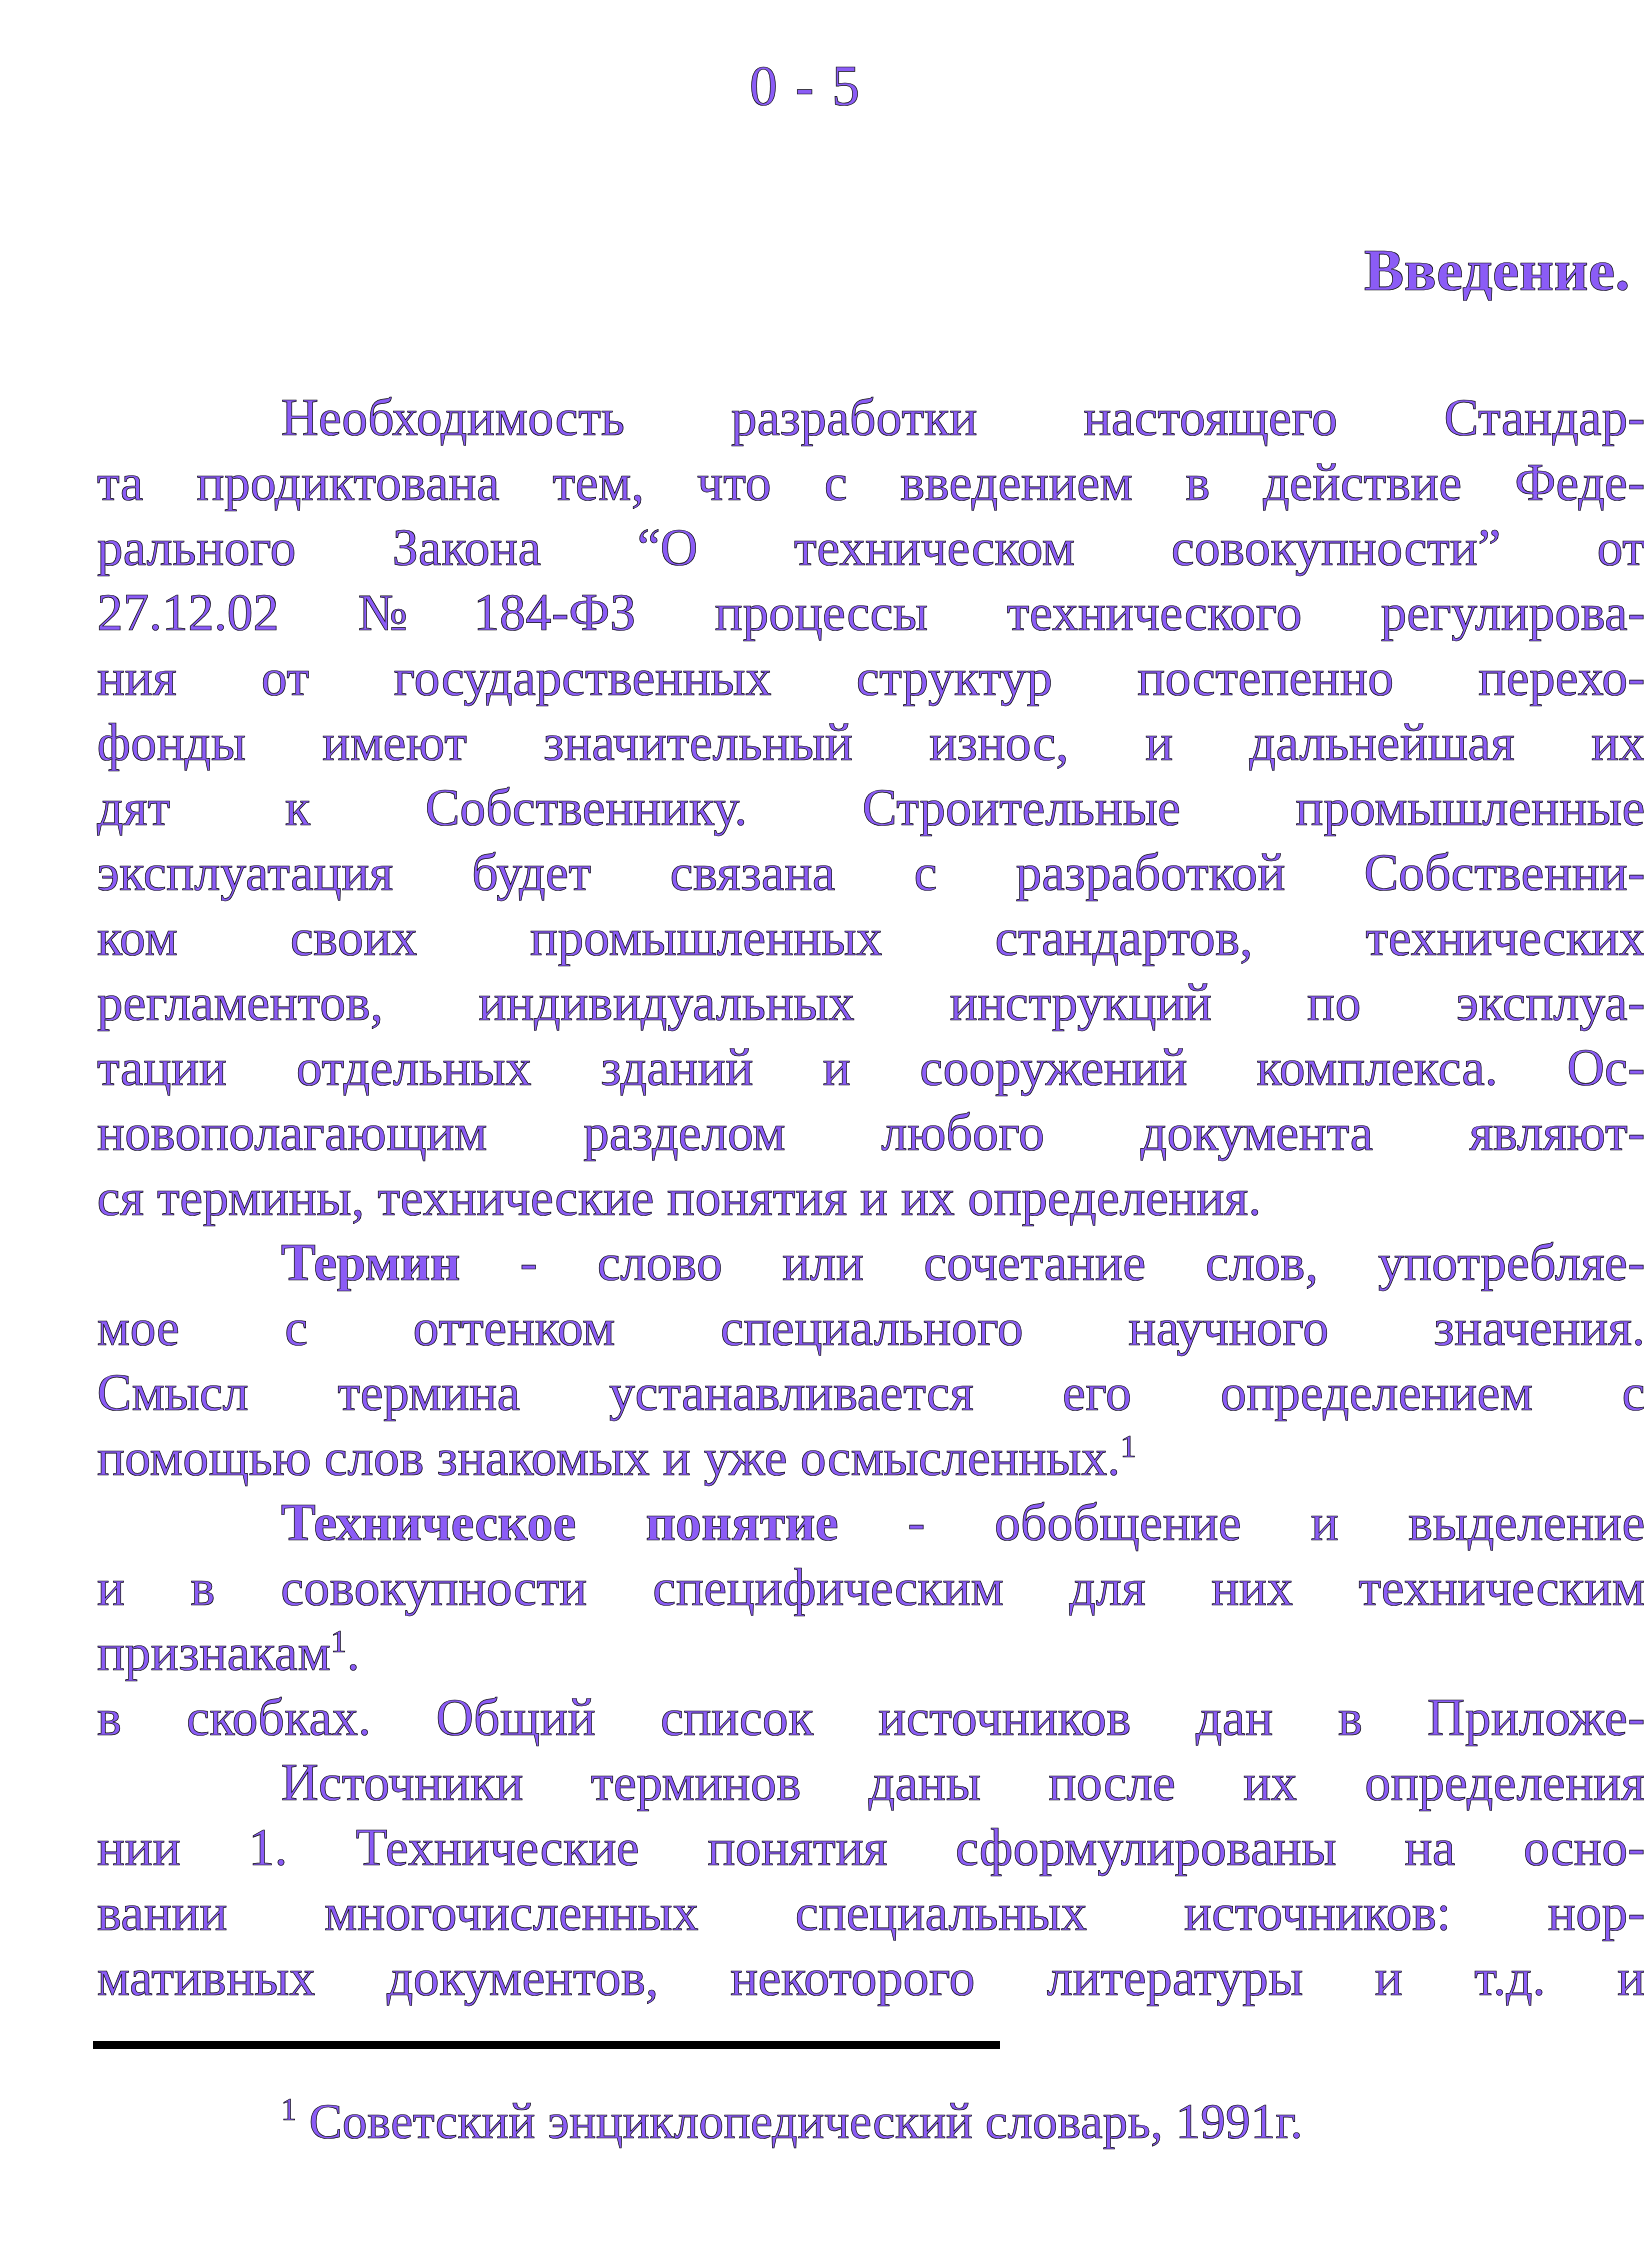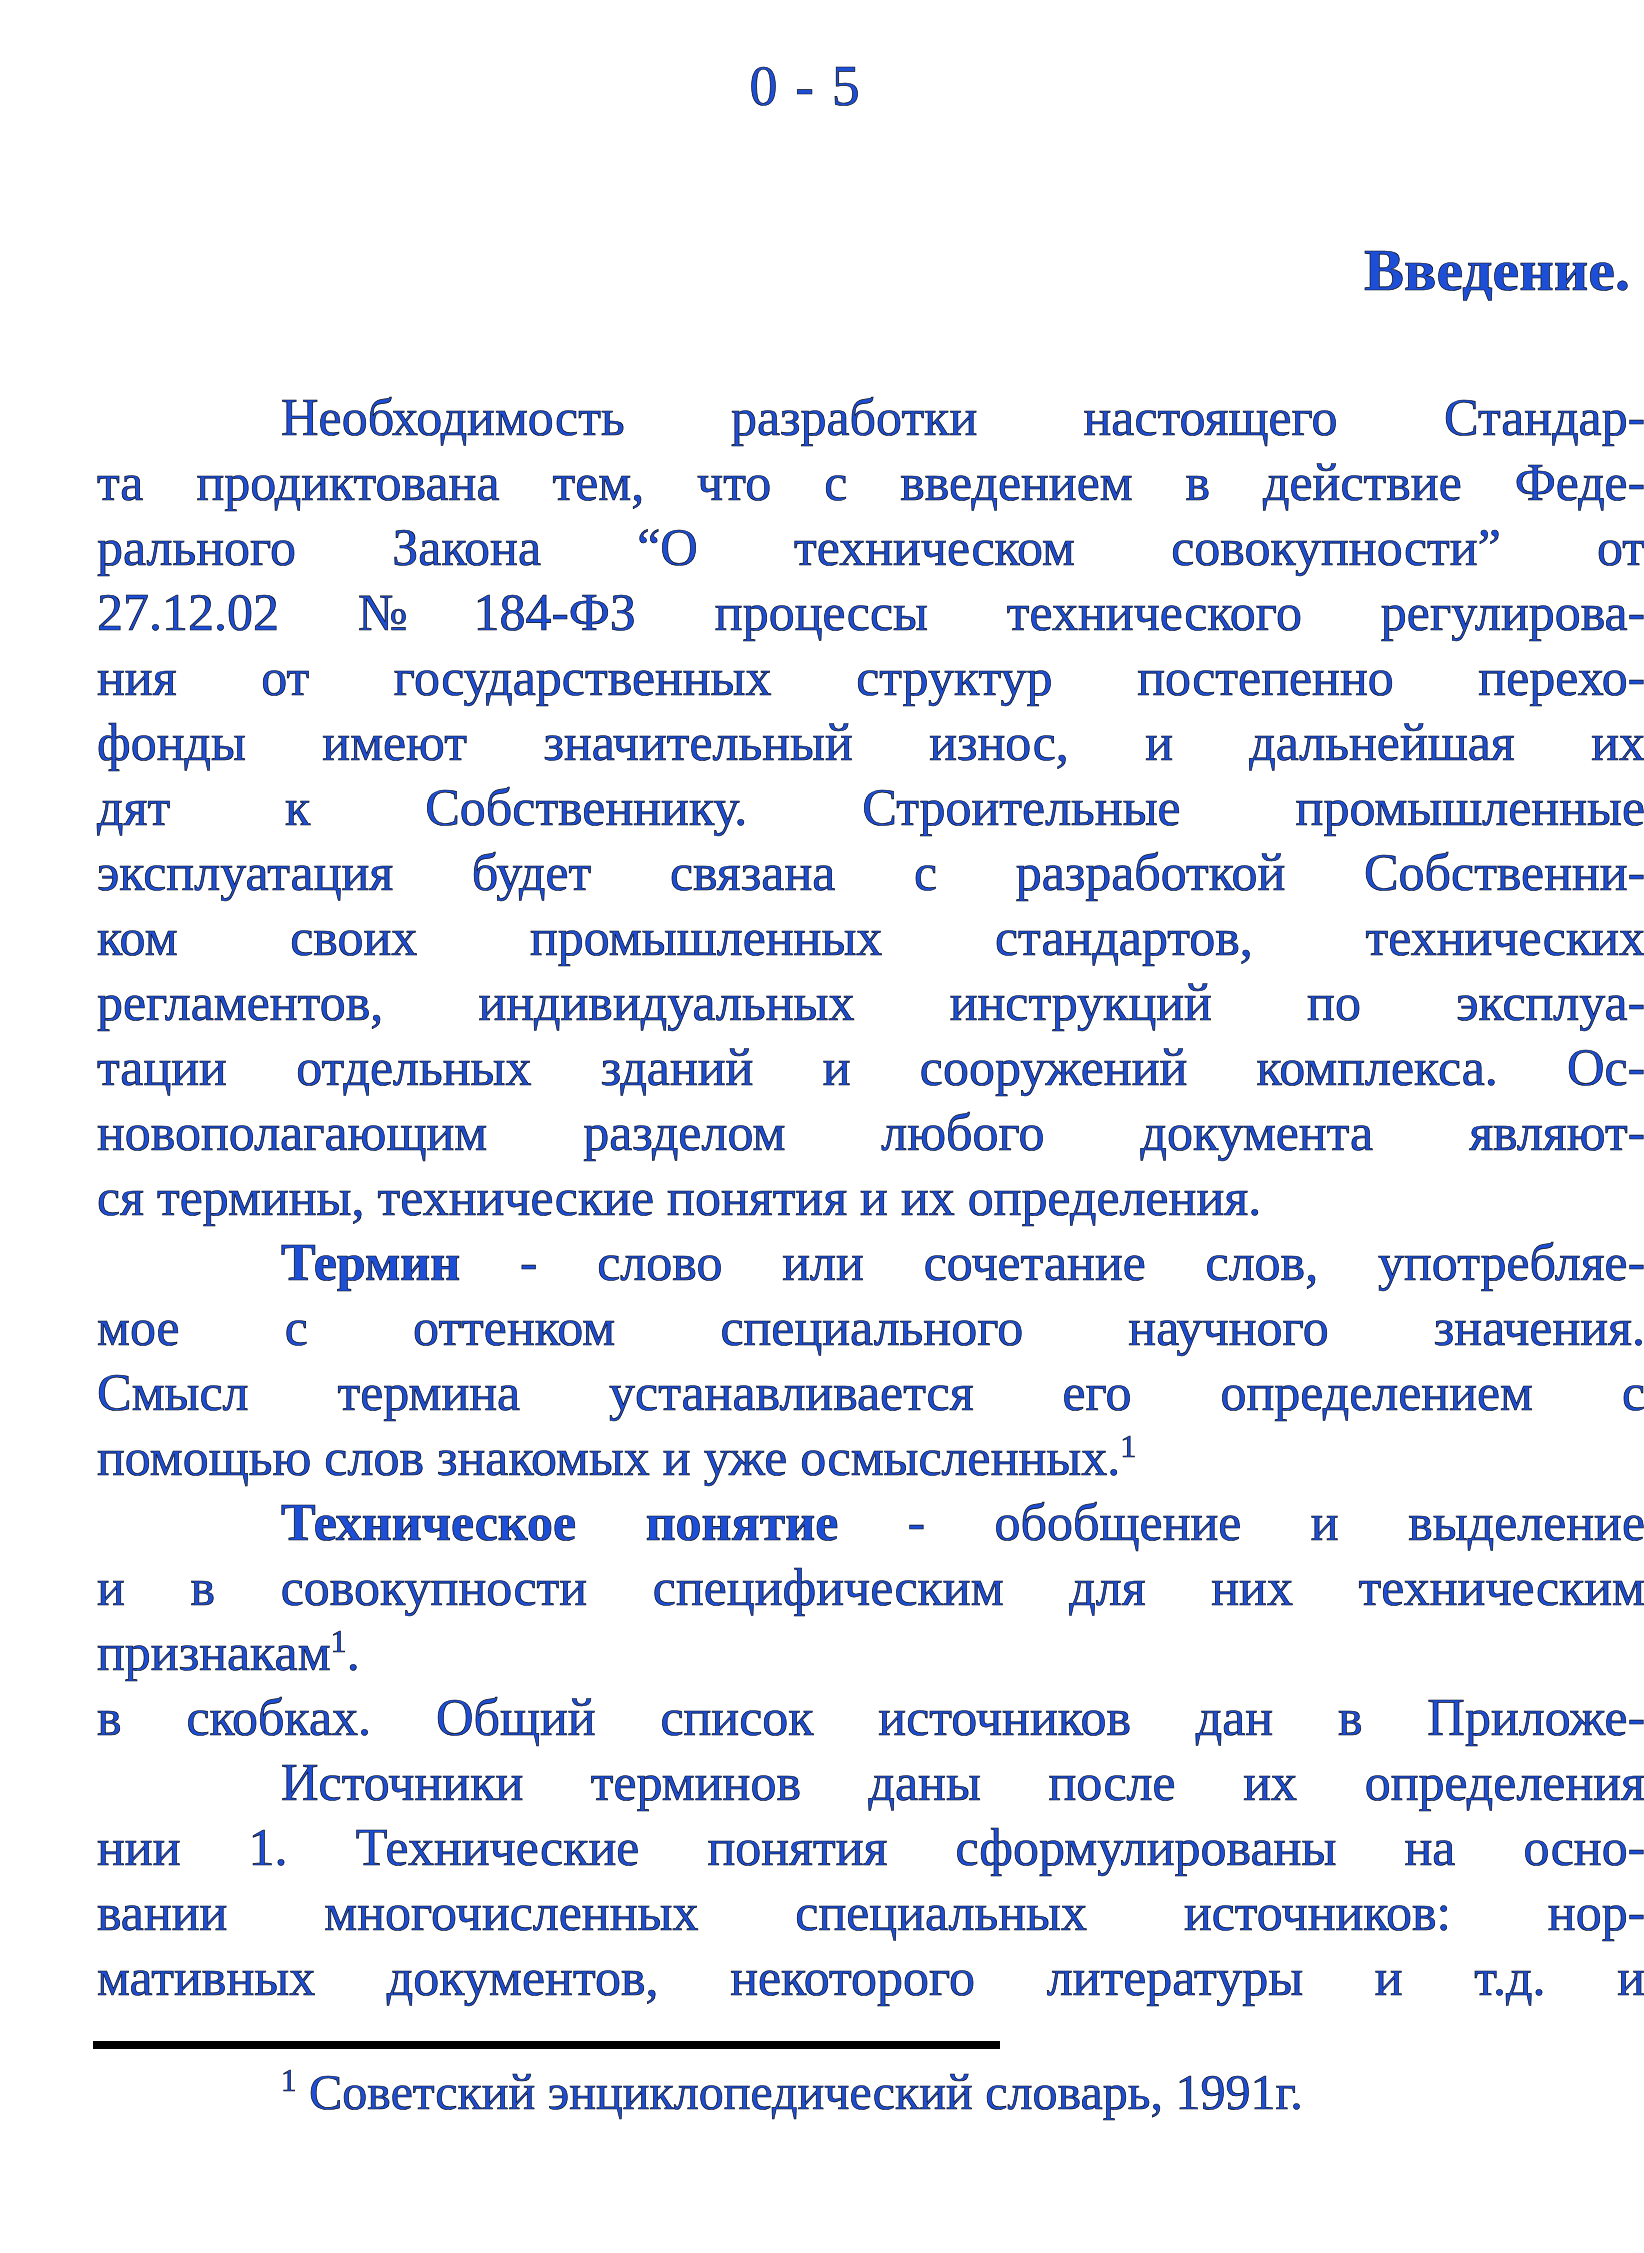--- a/index.html
+++ b/index.html
@@ -6,21 +6,21 @@
     margin: 0;
     padding: 0;
     background: #e8e8e8;
   }
   .page {
     position: relative;
     width: 1645px;
     height: 2253px;
     margin: 0 auto;
     background: #ffffff;
-    color: #1d4ed8;
+    color: #8b5cf6;
     font-family: "Liberation Serif", "DejaVu Serif", serif;
     overflow: hidden;
     -webkit-text-stroke: 0.7px #080808;
   }
   .page-number {
     padding-top: 58px;
     width: 1611px;
     text-align: center;
     font-size: 56px;
     line-height: 1;
@@ -58,21 +58,21 @@
   }
   b { font-weight: bold; }
   .footnote-separator {
     margin-top: 31px;
     margin-left: 93px;
     width: 907px;
     height: 7.8px;
     background: #000000;
   }
   .footnote {
-    margin-top: 12px;
+    margin-top: 41px;
     padding-left: 97px;
     padding-right: 92px;
     font-size: 50px;
     line-height: 62px;
     text-indent: 184px;
   }
 </style>
 </head>
 <body>
 

